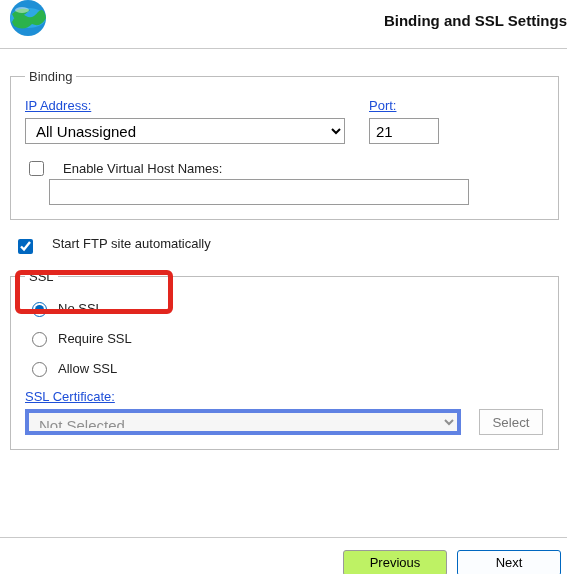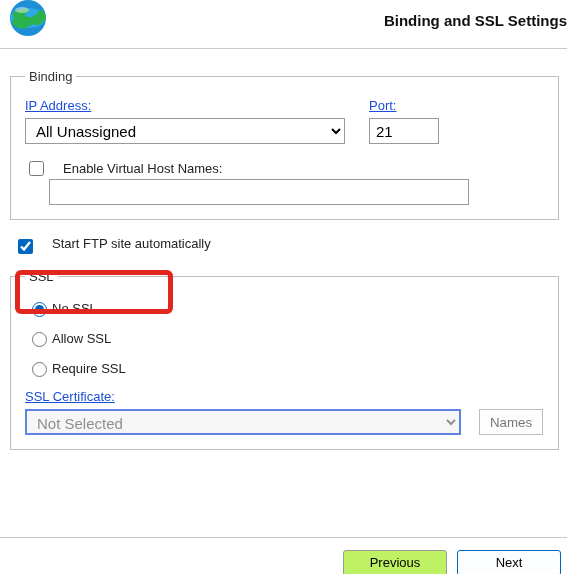--- a/index.html
+++ b/index.html
@@ -85,35 +85,35 @@
     margin: 0 0 12px 4px;
   }
   fieldset.ssl {
     border: 1px solid #bdbdbd;
     padding: 10px 14px 14px 14px;
     margin: 0;
     position: relative;
   }
   fieldset.ssl legend { padding: 0 4px; }
   .radio-row {
-    display: flex; align-items: center; gap: 2px;
+    display: flex; align-items: center; gap: 8px;
     margin: 5px 0 12px 2px;
   }
   input[type=radio] {
     width: 15px; height: 15px;
     accent-color: #0067c0;
   }
   .cert-row {
     display: flex; gap: 18px; align-items: center;
   }
   select.cert {
     width: 436px;
     background: #f3f3f3;
     color: #616161;
-    border: 2px solid #1d4ed8;
+    border: 4px solid #1d4ed8;
   }
   button.selectbtn {
     height: 26px; width: 64px;
     background: #fdfdfd;
     border: 1px solid #bdbdbd;
     color: #777;
     font-family: inherit;
   }
   .highlight-box {
     position: absolute;
@@ -193,33 +193,33 @@
   <fieldset class="ssl">
     <legend>SSL</legend>
     <div class="highlight-box"></div>
 
     <div class="radio-row">
       <input type="radio" name="ssl" checked="" style="">
       <span>No SSL</span>
     </div>
     <div class="radio-row">
       <input type="radio" name="ssl" style="">
-      <span>Allow SSL</span>
+      <span>Require SSL</span>
     </div>
     <div class="radio-row">
       <input type="radio" name="ssl" style="">
-      <span>Require SSL</span>
+      <span>Allow SSL</span>
     </div>
 
     <div class="lbl">SSL Certificate:</div>
     <div class="cert-row">
       <select class="cert" disabled="">
         <option>Not Selected</option>
       </select>
-      <button class="selectbtn" disabled="">Names</button>
+      <button class="selectbtn" disabled="">Select</button>
     </div>
   </fieldset>
 
 </div>
 
 <div class="footer">
   <button class="nav">Previous</button>
   <button class="nav primary">Next</button>
 </div>
 

